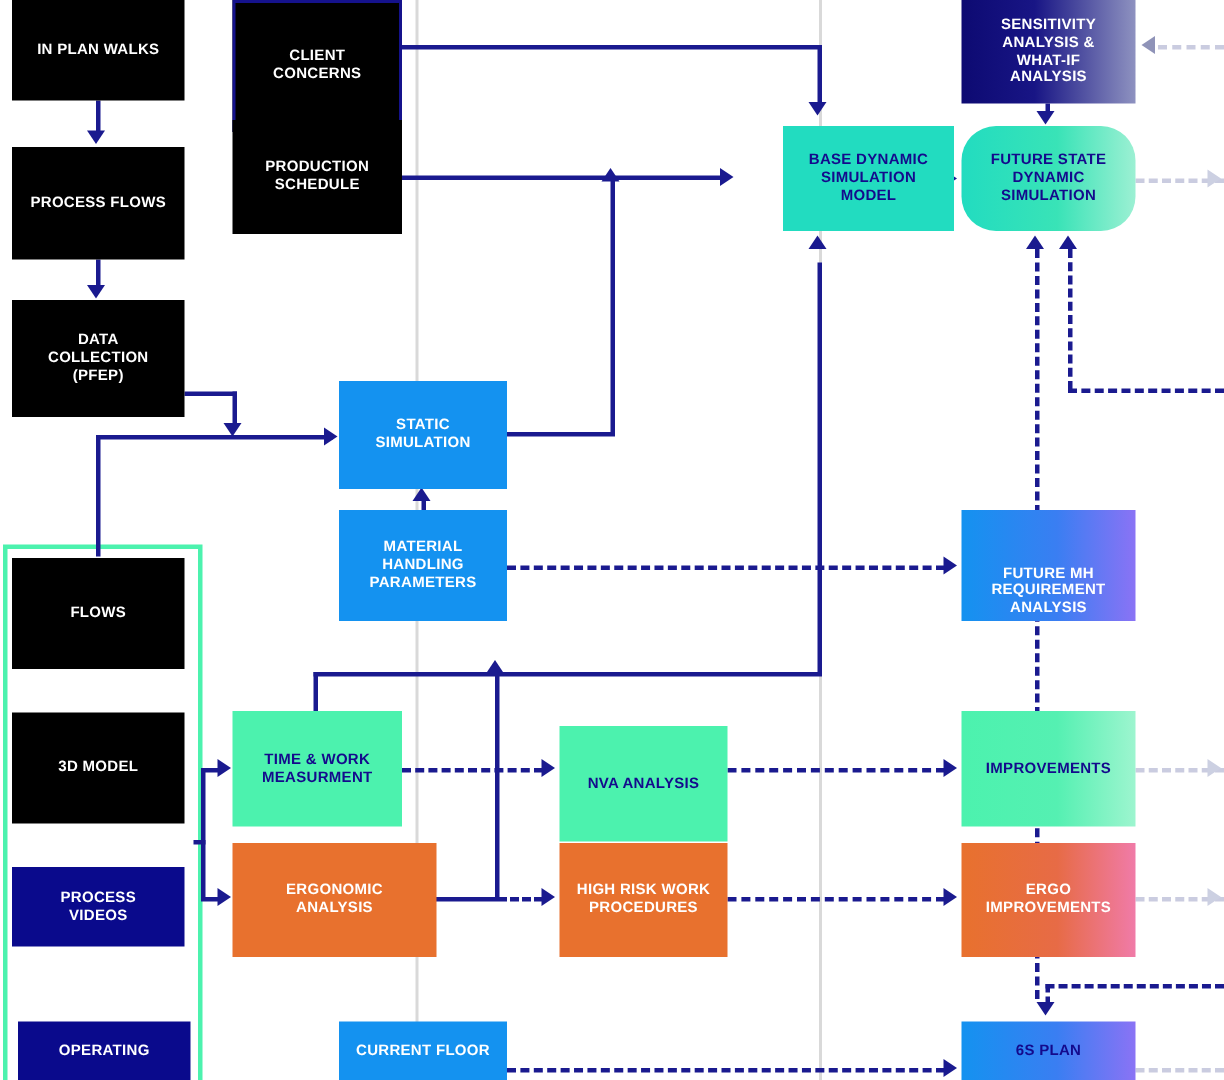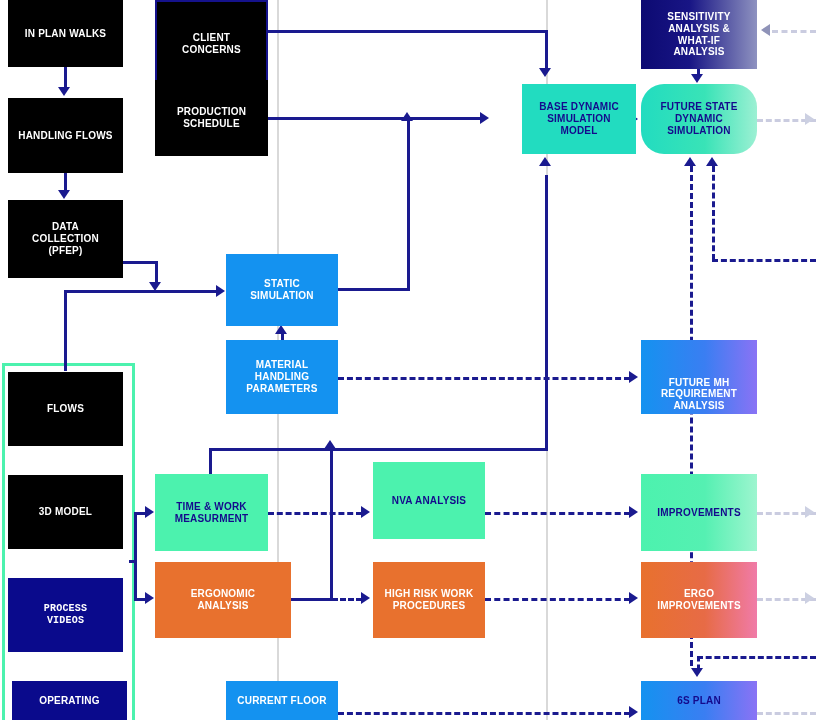--- a/index.html
+++ b/index.html
@@ -172,21 +172,21 @@
   <div class="fade-h" style="left:757px;top:598px;width:59px;"></div>
   <div class="arw arw-r-fade" style="left:805px;top:592px;"></div>
 
   <div class="fade-h" style="left:757px;top:712px;width:59px;"></div>
 
   <div class="node blk t-white" style="left:8px;top:0px;width:115px;height:67px;font-size:10px;">
     <span>IN PLAN WALKS</span>
   </div>
 
   <div class="node blk t-white" style="left:8px;top:98px;width:115px;height:75px;font-size:10px;">
-    <span>HANDLING FLOWS</span>
+    <span>PROCESS FLOWS</span>
   </div>
 
   <div class="node blk t-white" style="left:8px;top:200px;width:115px;height:78px;font-size:10px;">
     <span>DATA
 COLLECTION
 (PFEP)</span>
   </div>
 
   <div class="node blk-border t-white" style="left:155px;top:0px;width:113px;height:88px;font-size:10px;">
     <span>CLIENT
@@ -235,40 +235,40 @@
   </div>
 
   <div class="node blk t-white" style="left:8px;top:372px;width:115px;height:74px;font-size:10px;">
     <span>FLOWS</span>
   </div>
 
   <div class="node blk t-white" style="left:8px;top:475px;width:115px;height:74px;font-size:10px;">
     <span>3D MODEL</span>
   </div>
 
-  <div class="node navy t-white" style="left:8px;top:578px;width:115px;height:74px;font-size:10px;font-family:Liberation Mono, monospace;">
+  <div class="node navy t-white" style="left:8px;top:578px;width:115px;height:53px;font-size:10px;">
     <span>PROCESS
 VIDEOS</span>
   </div>
 
   <div class="node navy t-white" style="left:12px;top:681px;width:115px;height:39px;font-size:10px;align-items:center;">
     <span>OPERATING</span>
   </div>
 
   <div class="node mint t-navy" style="left:155px;top:474px;width:113px;height:77px;font-size:10px;">
     <span>TIME &amp; WORK
 MEASURMENT</span>
   </div>
 
   <div class="node orange t-white" style="left:155px;top:562px;width:136px;height:76px;font-size:10px;">
     <span>ERGONOMIC
 ANALYSIS</span>
   </div>
 
-  <div class="node mint t-navy" style="left:373px;top:462px;width:112px;height:77px;font-size:10px;">
+  <div class="node mint t-navy" style="left:373px;top:484px;width:112px;height:77px;font-size:10px;">
     <span>NVA ANALYSIS</span>
   </div>
 
   <div class="node orange t-white" style="left:373px;top:562px;width:112px;height:76px;font-size:10px;">
     <span>HIGH RISK WORK
 PROCEDURES</span>
   </div>
 
   <div class="node g-mint t-navy" style="left:641px;top:474px;width:116px;height:77px;font-size:10px;">
     <span>IMPROVEMENTS</span>

